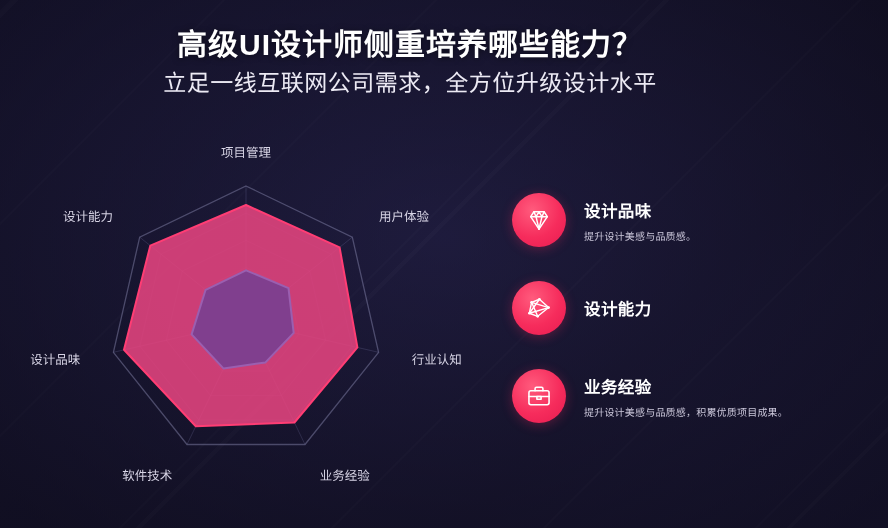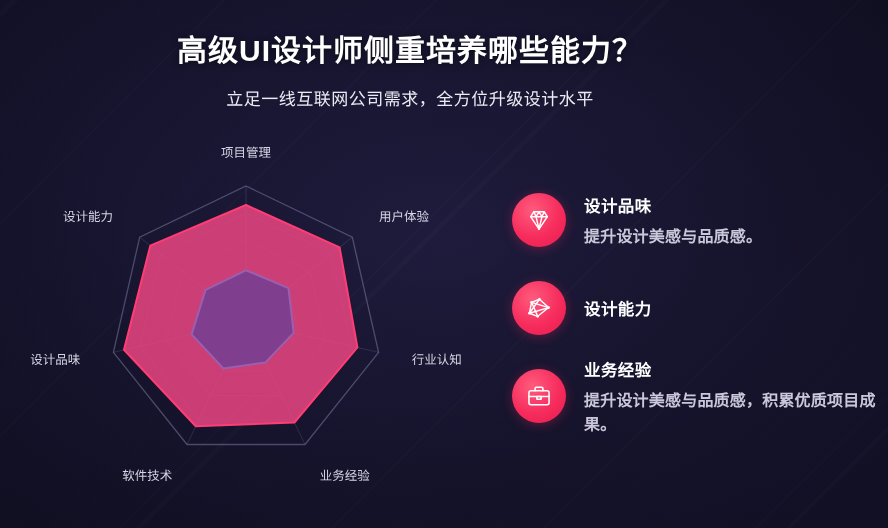--- a/index.html
+++ b/index.html
@@ -62,37 +62,36 @@
   .bg-vignette {
     position: absolute;
     inset: 0;
     background: radial-gradient(ellipse at 50% 45%, rgba(40,36,80,0.45) 0%, rgba(12,10,24,0.55) 95%);
     pointer-events: none;
   }
 
   
   #header {
     position: absolute;
-    top: 32px;
+    top: 26px;
     left: 0;
     width: 820px;
     text-align: center;
     z-index: 5;
   }
   #page-title {
     font-size: 30px;
     font-weight: bold;
     letter-spacing: 1px;
     color: #ffffff;
     line-height: 1.25;
     text-shadow: 0 1px 6px rgba(0,0,0,0.5);
   }
   #page-subtitle {
-    margin-top: 15px;
-    font-size: 17px;
+    font-size: 23px;
     font-weight: normal;
     color: #eceaf4;
     letter-spacing: 0.5px;
   }
 
   
   #radar-panel {
     position: absolute;
     left: 20px;
     top: 142px;
@@ -161,24 +160,23 @@
   .feature-icon svg { display: block; }
 
   .feature-text { display: flex; flex-direction: column; gap: 6px; }
   .feature-title {
     font-size: 16.5px;
     font-weight: bold;
     color: #ffffff;
     letter-spacing: 0.4px;
   }
   .feature-desc {
-    font-size: 16px;
+    font-size: 10px;
     color: #cbc7da;
     letter-spacing: 0.2px;
-    font-weight: bold;
   }
 </style>
 </head>
 <body>
 
 <div id="stage">
   <div class="bg-streaks"></div>
   <div class="bg-streaks2"></div>
   <div class="bg-vignette"></div>
 

